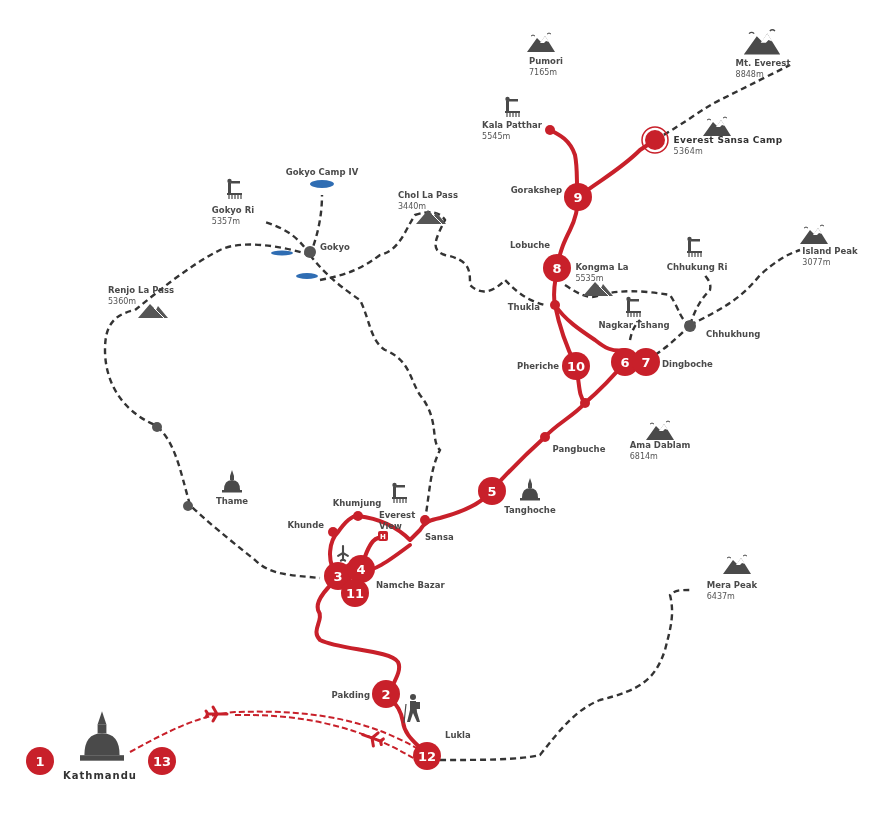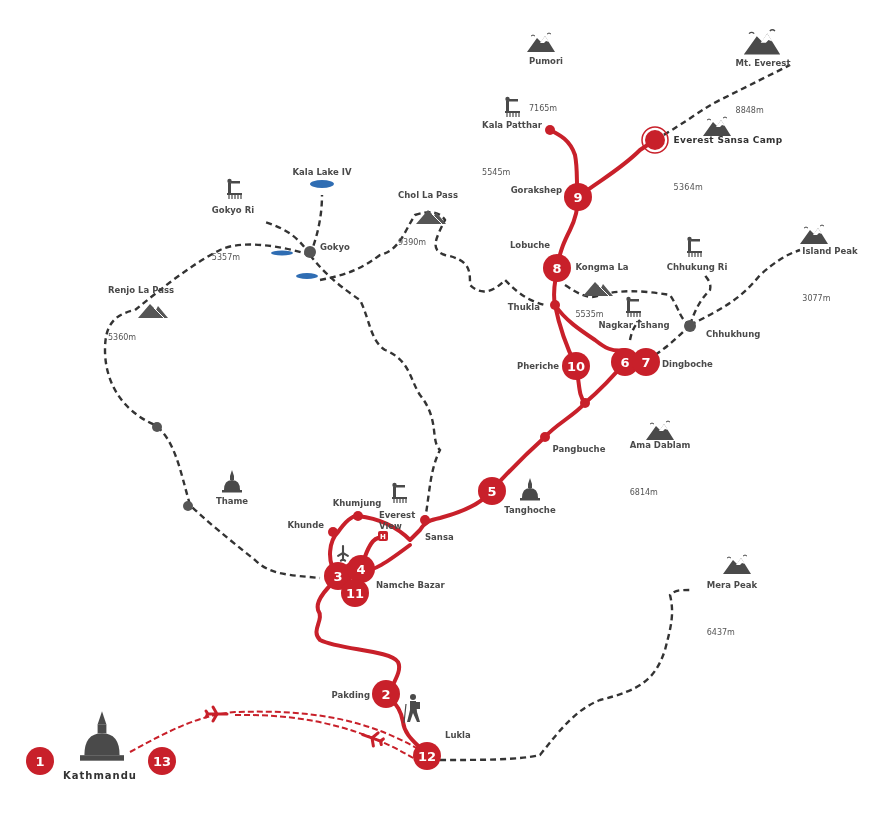--- a/index.html
+++ b/index.html
@@ -1,21 +1,21 @@
 <!DOCTYPE html>
 <html><head>
 <meta charset="utf-8">
 <style>
   html, body { margin: 0; padding: 0; background: #ffffff; }
   body { width: 882px; height: 813px; position: relative; overflow: hidden;
          font-family: "DejaVu Sans", "Liberation Sans", sans-serif; }
   #map { position: absolute; left: 0; top: 0; width: 882px; height: 813px; }
   .lbl { position: absolute; color: #4a4a4a; font-weight: bold; font-size: 8.5px;
          white-space: nowrap; transform: translateX(-50%); line-height: 11px; text-align: left; }
-  .lbl .alt { display: block; font-weight: normal; font-size: 8px; color: #555; margin-top: 36px; }
+  .lbl .alt { display: block; font-weight: normal; font-size: 8px; color: #555; }
   .lbl.left { transform: none; text-align: left; }
   .lbl.right { transform: translateX(-100%); text-align: right; }
   .lbl.big { font-size: 10px; letter-spacing: 1px; color: #333; }
   .stop { position: absolute; width: 28px; height: 28px; border-radius: 50%; background: #c8202a;
           color: #fff; font-weight: bold; font-size: 13px; display: flex; align-items: center;
           justify-content: center; transform: translate(-50%, -50%);
           font-family: "DejaVu Sans", sans-serif; }
 </style>
 </head>
 <body>
@@ -153,28 +153,28 @@
 <div class="stop" style="left:576px;top:366px">10</div>
 <div class="stop" style="left:355px;top:593px">11</div>
 <div class="stop" style="left:427px;top:756px">12</div>
 <div class="stop" style="left:162px;top:761px">13</div>
 
 <div class="lbl" style="left:546px;top:56px"><span>Pumori</span><span class="alt">7165m</span></div>
 <div class="lbl" style="left:763px;top:58px"><span>Mt. Everest</span><span class="alt">8848m</span></div>
 <div class="lbl" style="left:512px;top:120px"><span>Kala Patthar</span><span class="alt">5545m</span></div>
 <div class="lbl big" style="left:728px;top:135px;font-size:9px;letter-spacing:0.3px"><span>Everest Sansa Camp</span><span class="alt">5364m</span></div>
 <div class="lbl" style="left:233px;top:205px"><span>Gokyo Ri</span><span class="alt">5357m</span></div>
-<div class="lbl" style="left:428px;top:190px"><span>Chol La Pass</span><span class="alt">9390m</span></div>
+<div class="lbl" style="left:428px;top:190px"><span>Chol La Pass</span><span class="alt">3440m</span></div>
 <div class="lbl" style="left:141px;top:285px"><span>Renjo La Pass</span><span class="alt">5360m</span></div>
 <div class="lbl" style="left:602px;top:262px"><span>Kongma La</span><span class="alt">5535m</span></div>
 <div class="lbl" style="left:830px;top:246px"><span>Island Peak</span><span class="alt">3077m</span></div>
 <div class="lbl" style="left:660px;top:440px"><span>Ama Dablam</span><span class="alt">6814m</span></div>
 <div class="lbl" style="left:732px;top:580px"><span>Mera Peak</span><span class="alt">6437m</span></div>
 
-<div class="lbl" style="left:322px;top:167px">Kala Lake IV</div>
+<div class="lbl" style="left:322px;top:167px">Gokyo Camp IV</div>
 <div class="lbl left" style="left:320px;top:242px">Gokyo</div>
 <div class="lbl right" style="left:562px;top:185px">Gorakshep</div>
 <div class="lbl" style="left:530px;top:240px">Lobuche</div>
 <div class="lbl right" style="left:540px;top:302px">Thukla</div>
 <div class="lbl" style="left:697px;top:262px">Chhukung Ri</div>
 <div class="lbl" style="left:634px;top:320px">Nagkar Tshang</div>
 <div class="lbl left" style="left:706px;top:329px">Chhukhung</div>
 <div class="lbl right" style="left:559px;top:361px">Pheriche</div>
 <div class="lbl left" style="left:662px;top:359px">Dingboche</div>
 <div class="lbl" style="left:579px;top:444px">Pangbuche</div>

